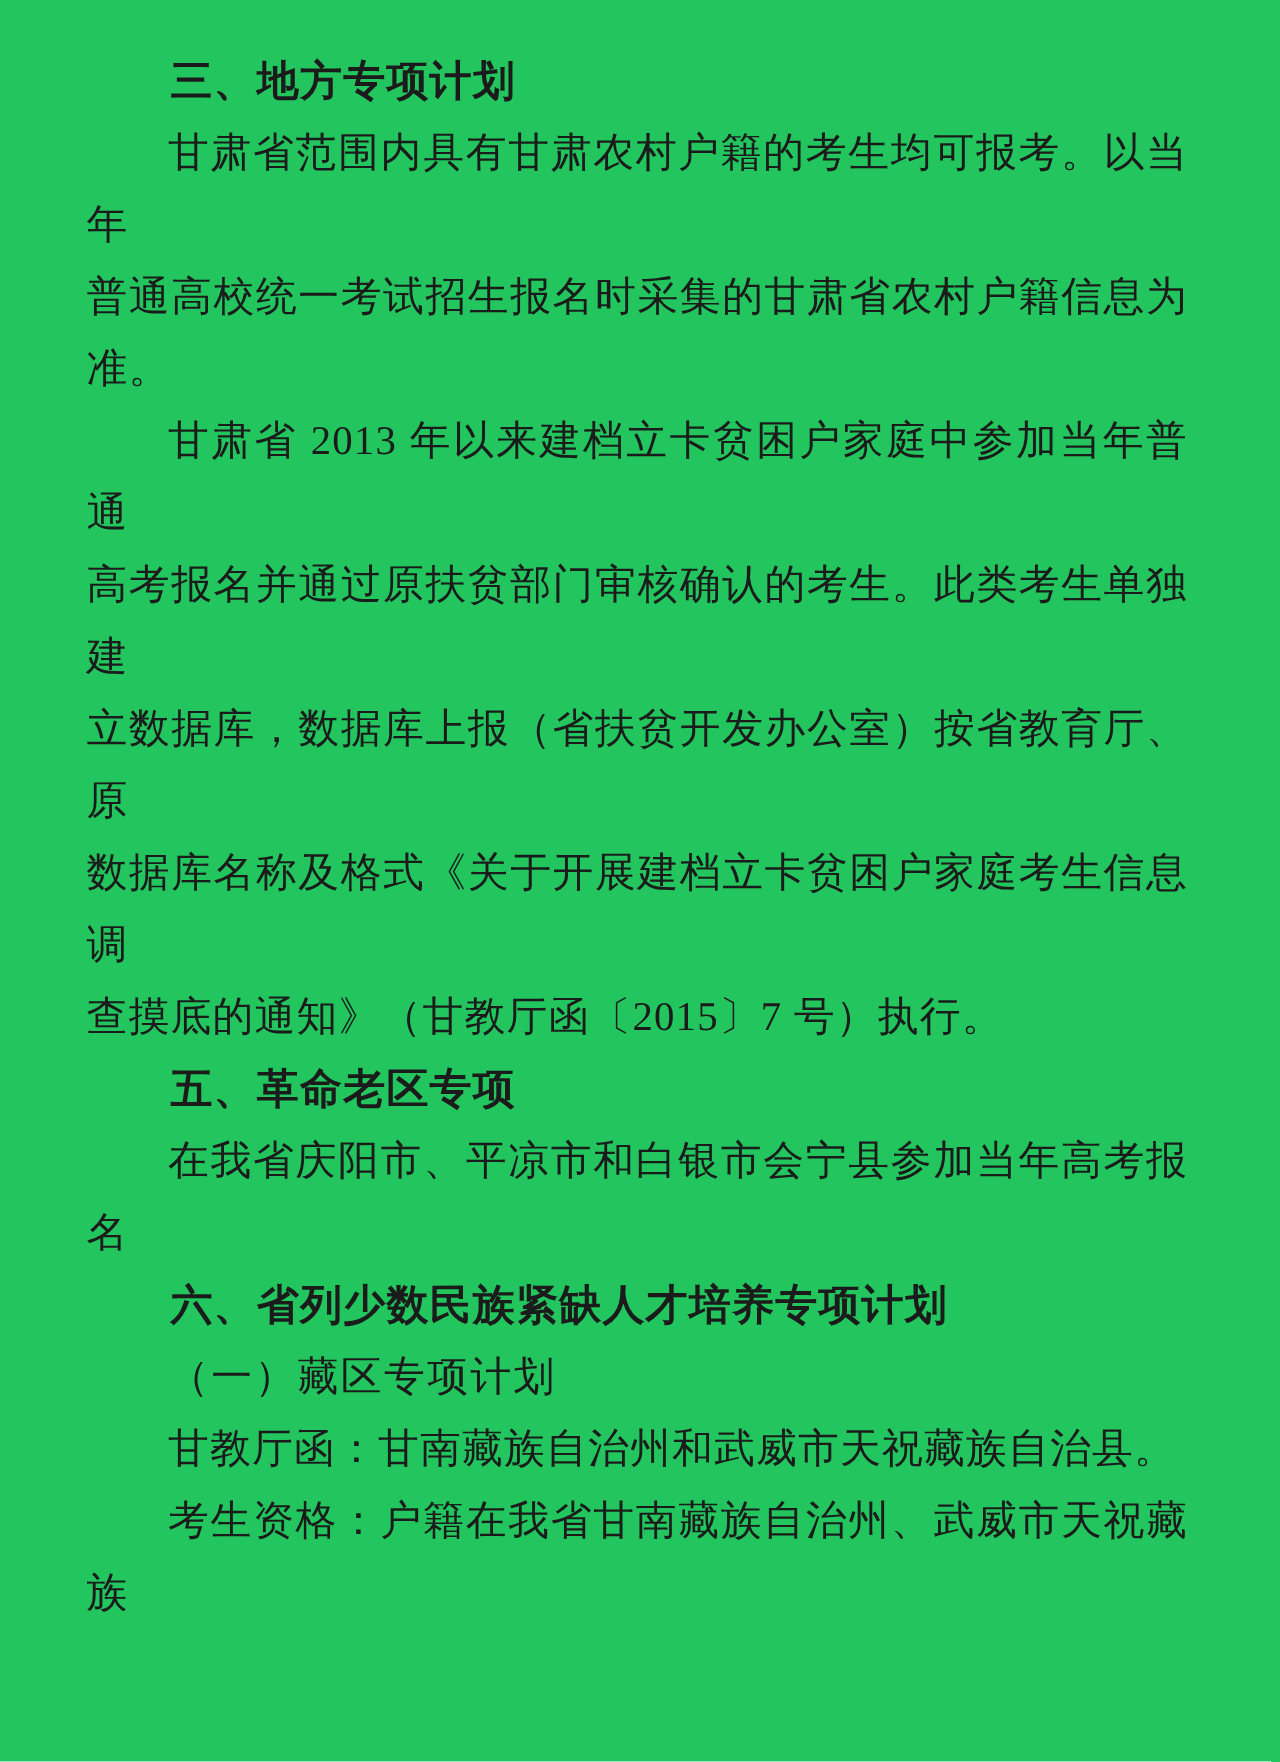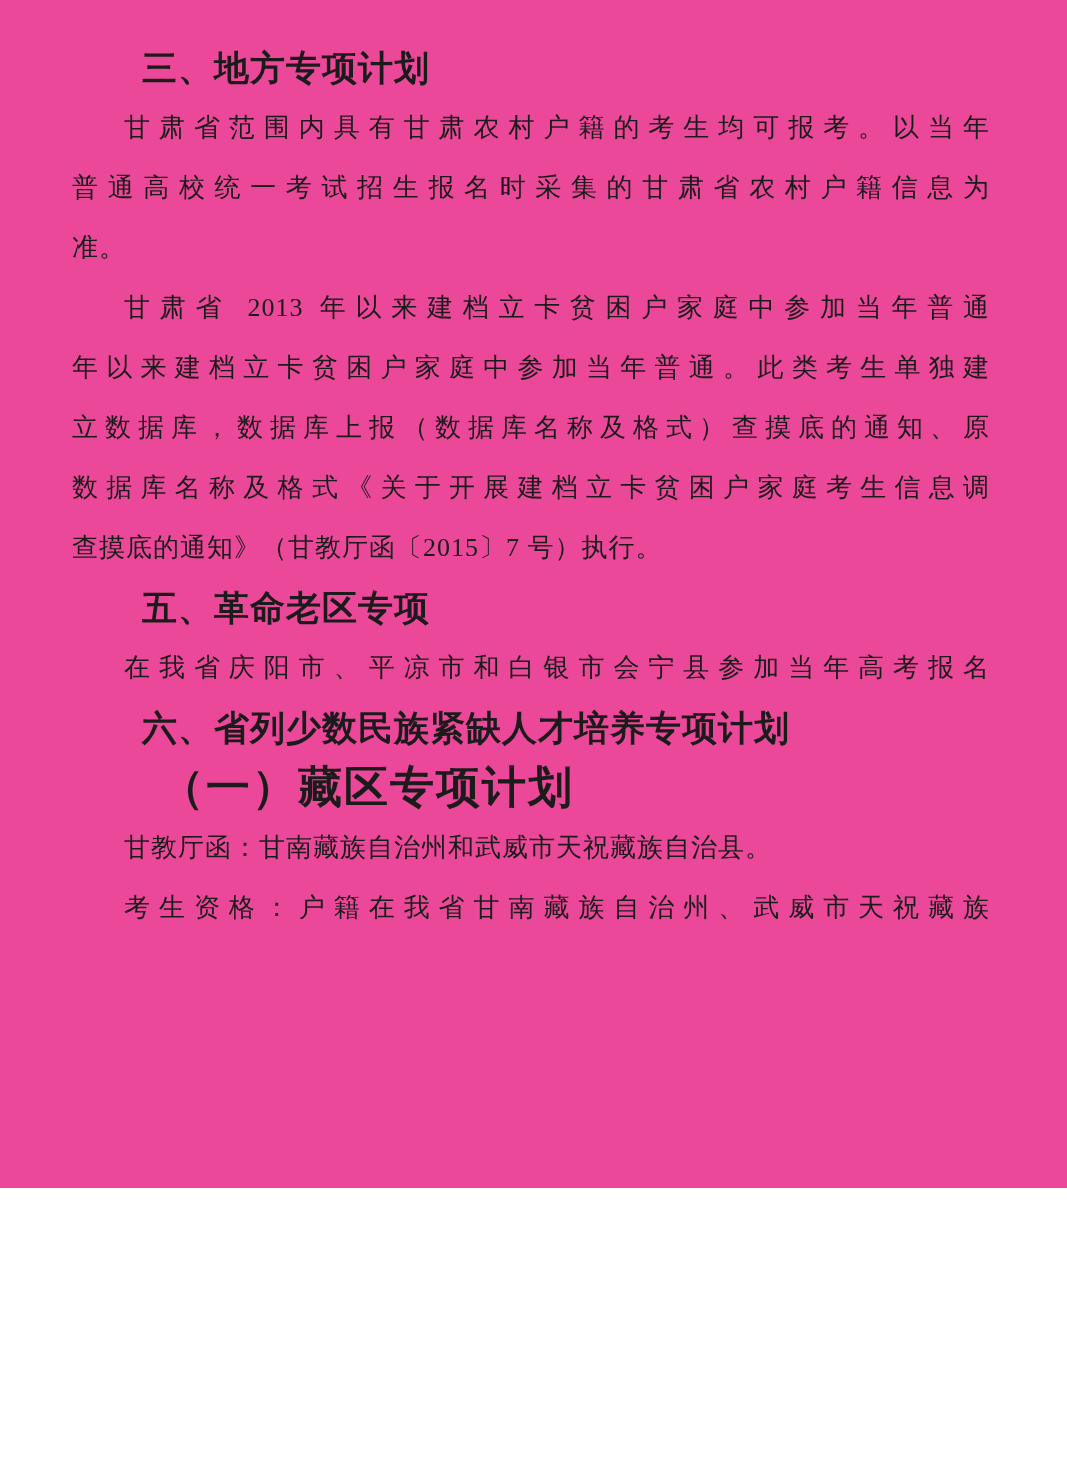--- a/index.html
+++ b/index.html
@@ -3,22 +3,22 @@
 <meta charset="utf-8">
 <style>
   html, body {
     margin: 0;
     padding: 0;
     background: #ffffff;
   }
   .page {
     position: relative;
     width: 1067px;
-    height: 1188px;
-    background: #ec4899;
+    height: 1468px;
+    background: #22c55e;
     overflow: hidden;
     box-sizing: border-box;
   }
   .content {
     position: absolute;
     left: 72px;
     top: 38px;
     width: 918px;
     color: #1b1b1b;
   }
@@ -26,33 +26,32 @@
     font-family: "Liberation Sans", "DejaVu Sans", sans-serif;
     font-weight: 700;
     font-size: 35px;
     line-height: 60px;
     text-indent: 2em;
     letter-spacing: 1px;
     white-space: nowrap;
   }
   .subheading {
     font-family: "Liberation Serif", "DejaVu Serif", serif;
-    font-size: 44px;
+    font-size: 34px;
     line-height: 60px;
     text-indent: 2em;
     letter-spacing: 2px;
     white-space: nowrap;
-    font-weight: bold;
   }
   .paragraph {
     margin: 0;
   }
   .line {
     font-family: "Liberation Serif", "DejaVu Serif", serif;
-    font-size: 26px;
+    font-size: 34px;
     line-height: 60px;
     letter-spacing: 1px;
   }
   .line.indent {
     text-indent: 2em;
   }
   .line.fill {
     text-align: justify;
     text-align-last: justify;
     text-justify: inter-character;
@@ -64,22 +63,22 @@
 <div class="page">
   <div class="content" id="doc-body" style="color: rgb(27, 27, 27);">
       <div class="heading">三、地方专项计划</div>
       <div class="paragraph">
         <div class="line indent fill">甘肃省范围内具有甘肃农村户籍的考生均可报考。以当年</div>
         <div class="line fill">普通高校统一考试招生报名时采集的甘肃省农村户籍信息为</div>
         <div class="line">准。</div>
       </div>
       <div class="paragraph">
         <div class="line indent fill">甘肃省 2013 年以来建档立卡贫困户家庭中参加当年普通</div>
-        <div class="line fill">年以来建档立卡贫困户家庭中参加当年普通。此类考生单独建</div>
-        <div class="line fill">立数据库，数据库上报（数据库名称及格式）查摸底的通知、原</div>
+        <div class="line fill">高考报名并通过原扶贫部门审核确认的考生。此类考生单独建</div>
+        <div class="line fill">立数据库，数据库上报（省扶贫开发办公室）按省教育厅、原</div>
         <div class="line fill">数据库名称及格式《关于开展建档立卡贫困户家庭考生信息调</div>
         <div class="line">查摸底的通知》（甘教厅函〔2015〕7 号）执行。</div>
       </div>
       <div class="heading">五、革命老区专项</div>
       <div class="paragraph">
         <div class="line indent fill">在我省庆阳市、平凉市和白银市会宁县参加当年高考报名</div>
       </div>
       <div class="heading">六、省列少数民族紧缺人才培养专项计划</div>
       <div class="subheading">（一）藏区专项计划</div>
       <div class="paragraph">

